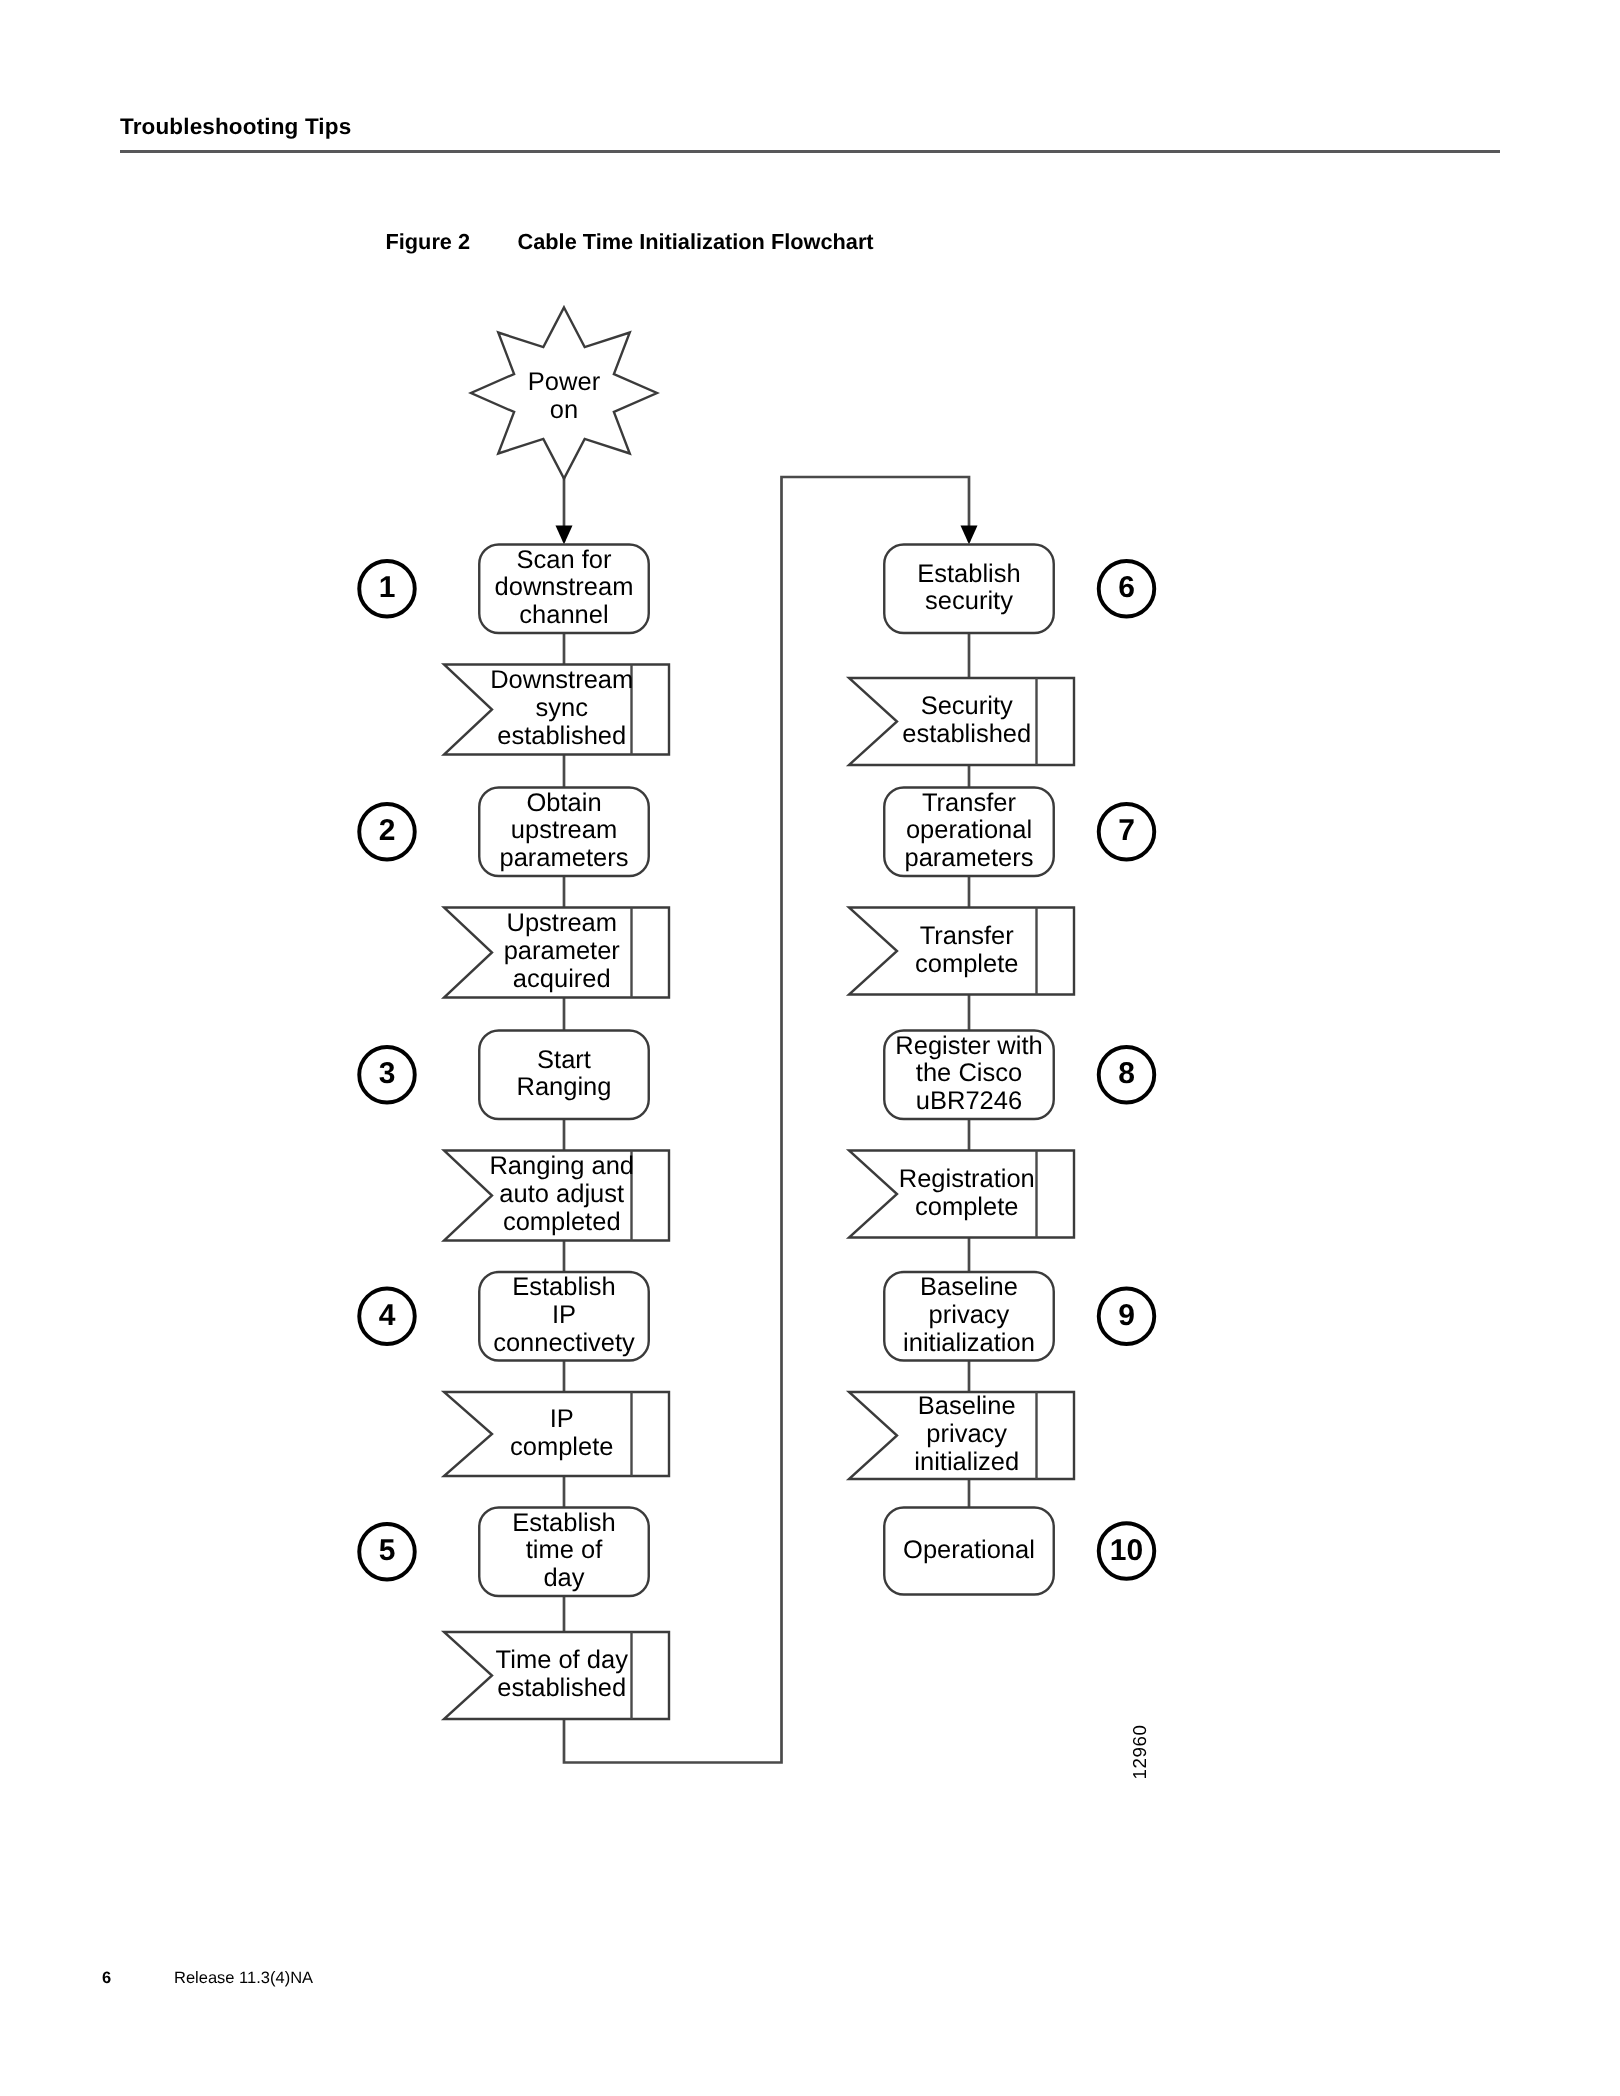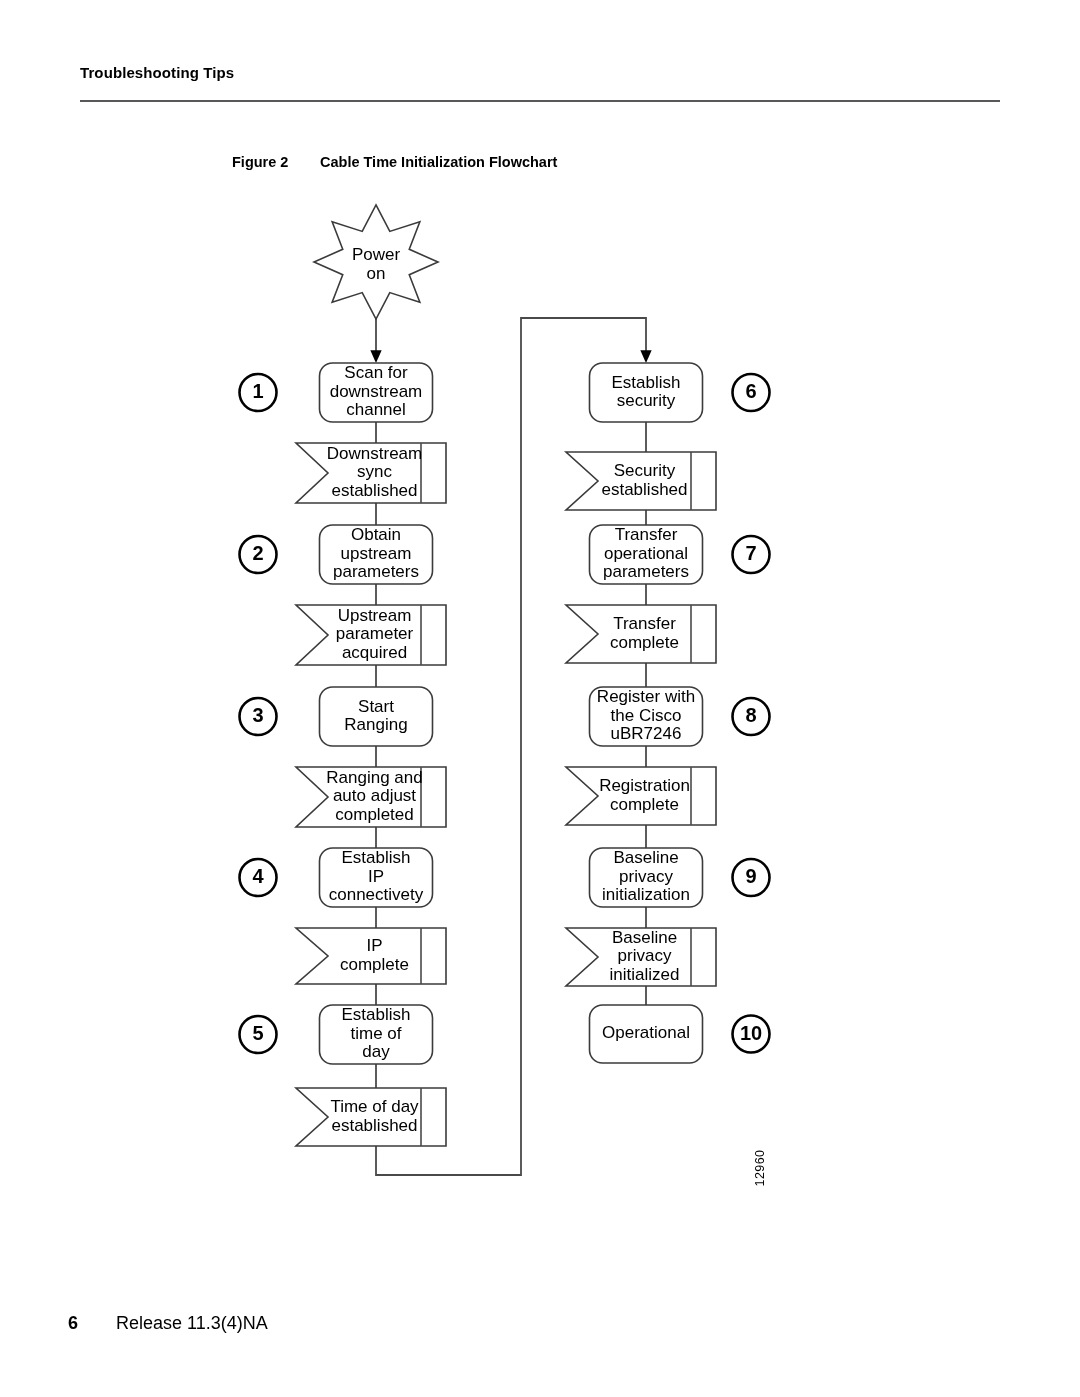--- a/index.html
+++ b/index.html
@@ -21,21 +21,21 @@
     position: absolute;
     inset: 0;
     width: 1080px;
     height: 1397px;
   }
 
   
   .running-header {
     position: absolute;
     left: 80px;
-    top: 64px;
+    top: 76px;
     font-size: 15px;
     font-weight: bold;
     letter-spacing: 0.1px;
     color: #000;
     white-space: nowrap;
     text-align: right;
   }
   .header-rule {
     position: absolute;
     left: 80px;
@@ -50,20 +50,21 @@
     position: absolute;
     left: 232px;
     top: 154px;
     font-size: 14.5px;
     font-weight: bold;
     white-space: nowrap;
   }
   .figure-caption .fig-num {
     display: inline-block;
     width: 88px;
+    margin-left: 25px;
   }
 
   
   .flow-canvas {
     position: absolute;
     left: 0;
     top: 0;
     width: 1080px;
     height: 1197px;
     pointer-events: none;
@@ -110,21 +111,21 @@
   .divider-line {
     stroke: #4a4a4a;
     stroke-width: 1.6;
   }
 
   
   .footer {
     position: absolute;
     left: 68px;
     top: 1313px;
-    font-size: 18px;
+    font-size: 11px;
     white-space: nowrap;
   }
   .footer .page-no {
     font-weight: bold;
     display: inline-block;
     width: 48px;
   }
   .footer .release {
     font-weight: normal;
   }

